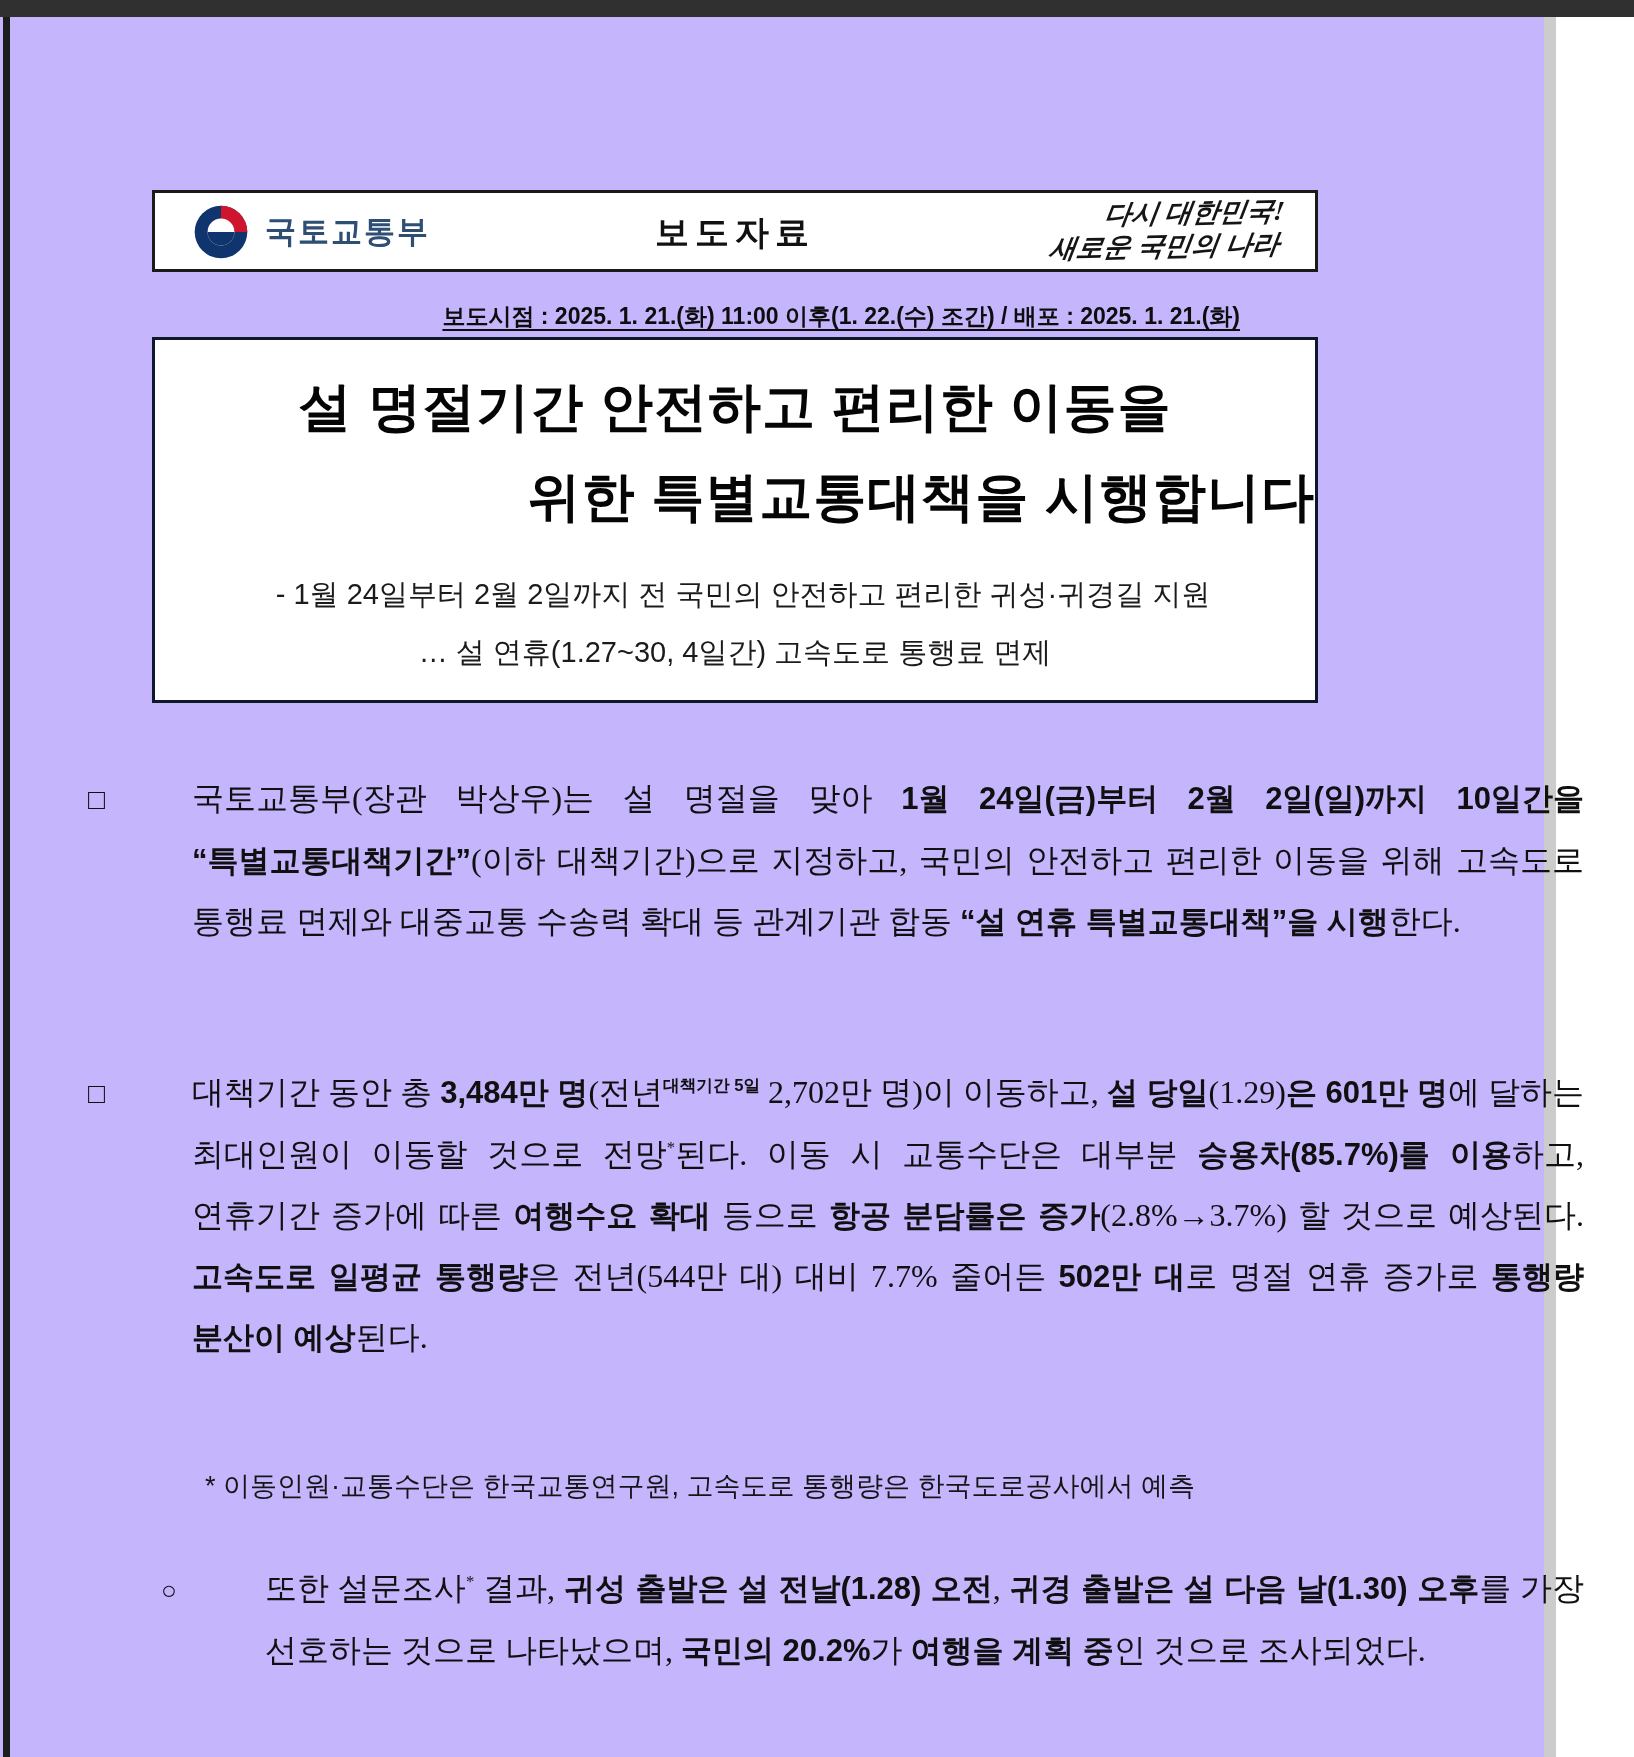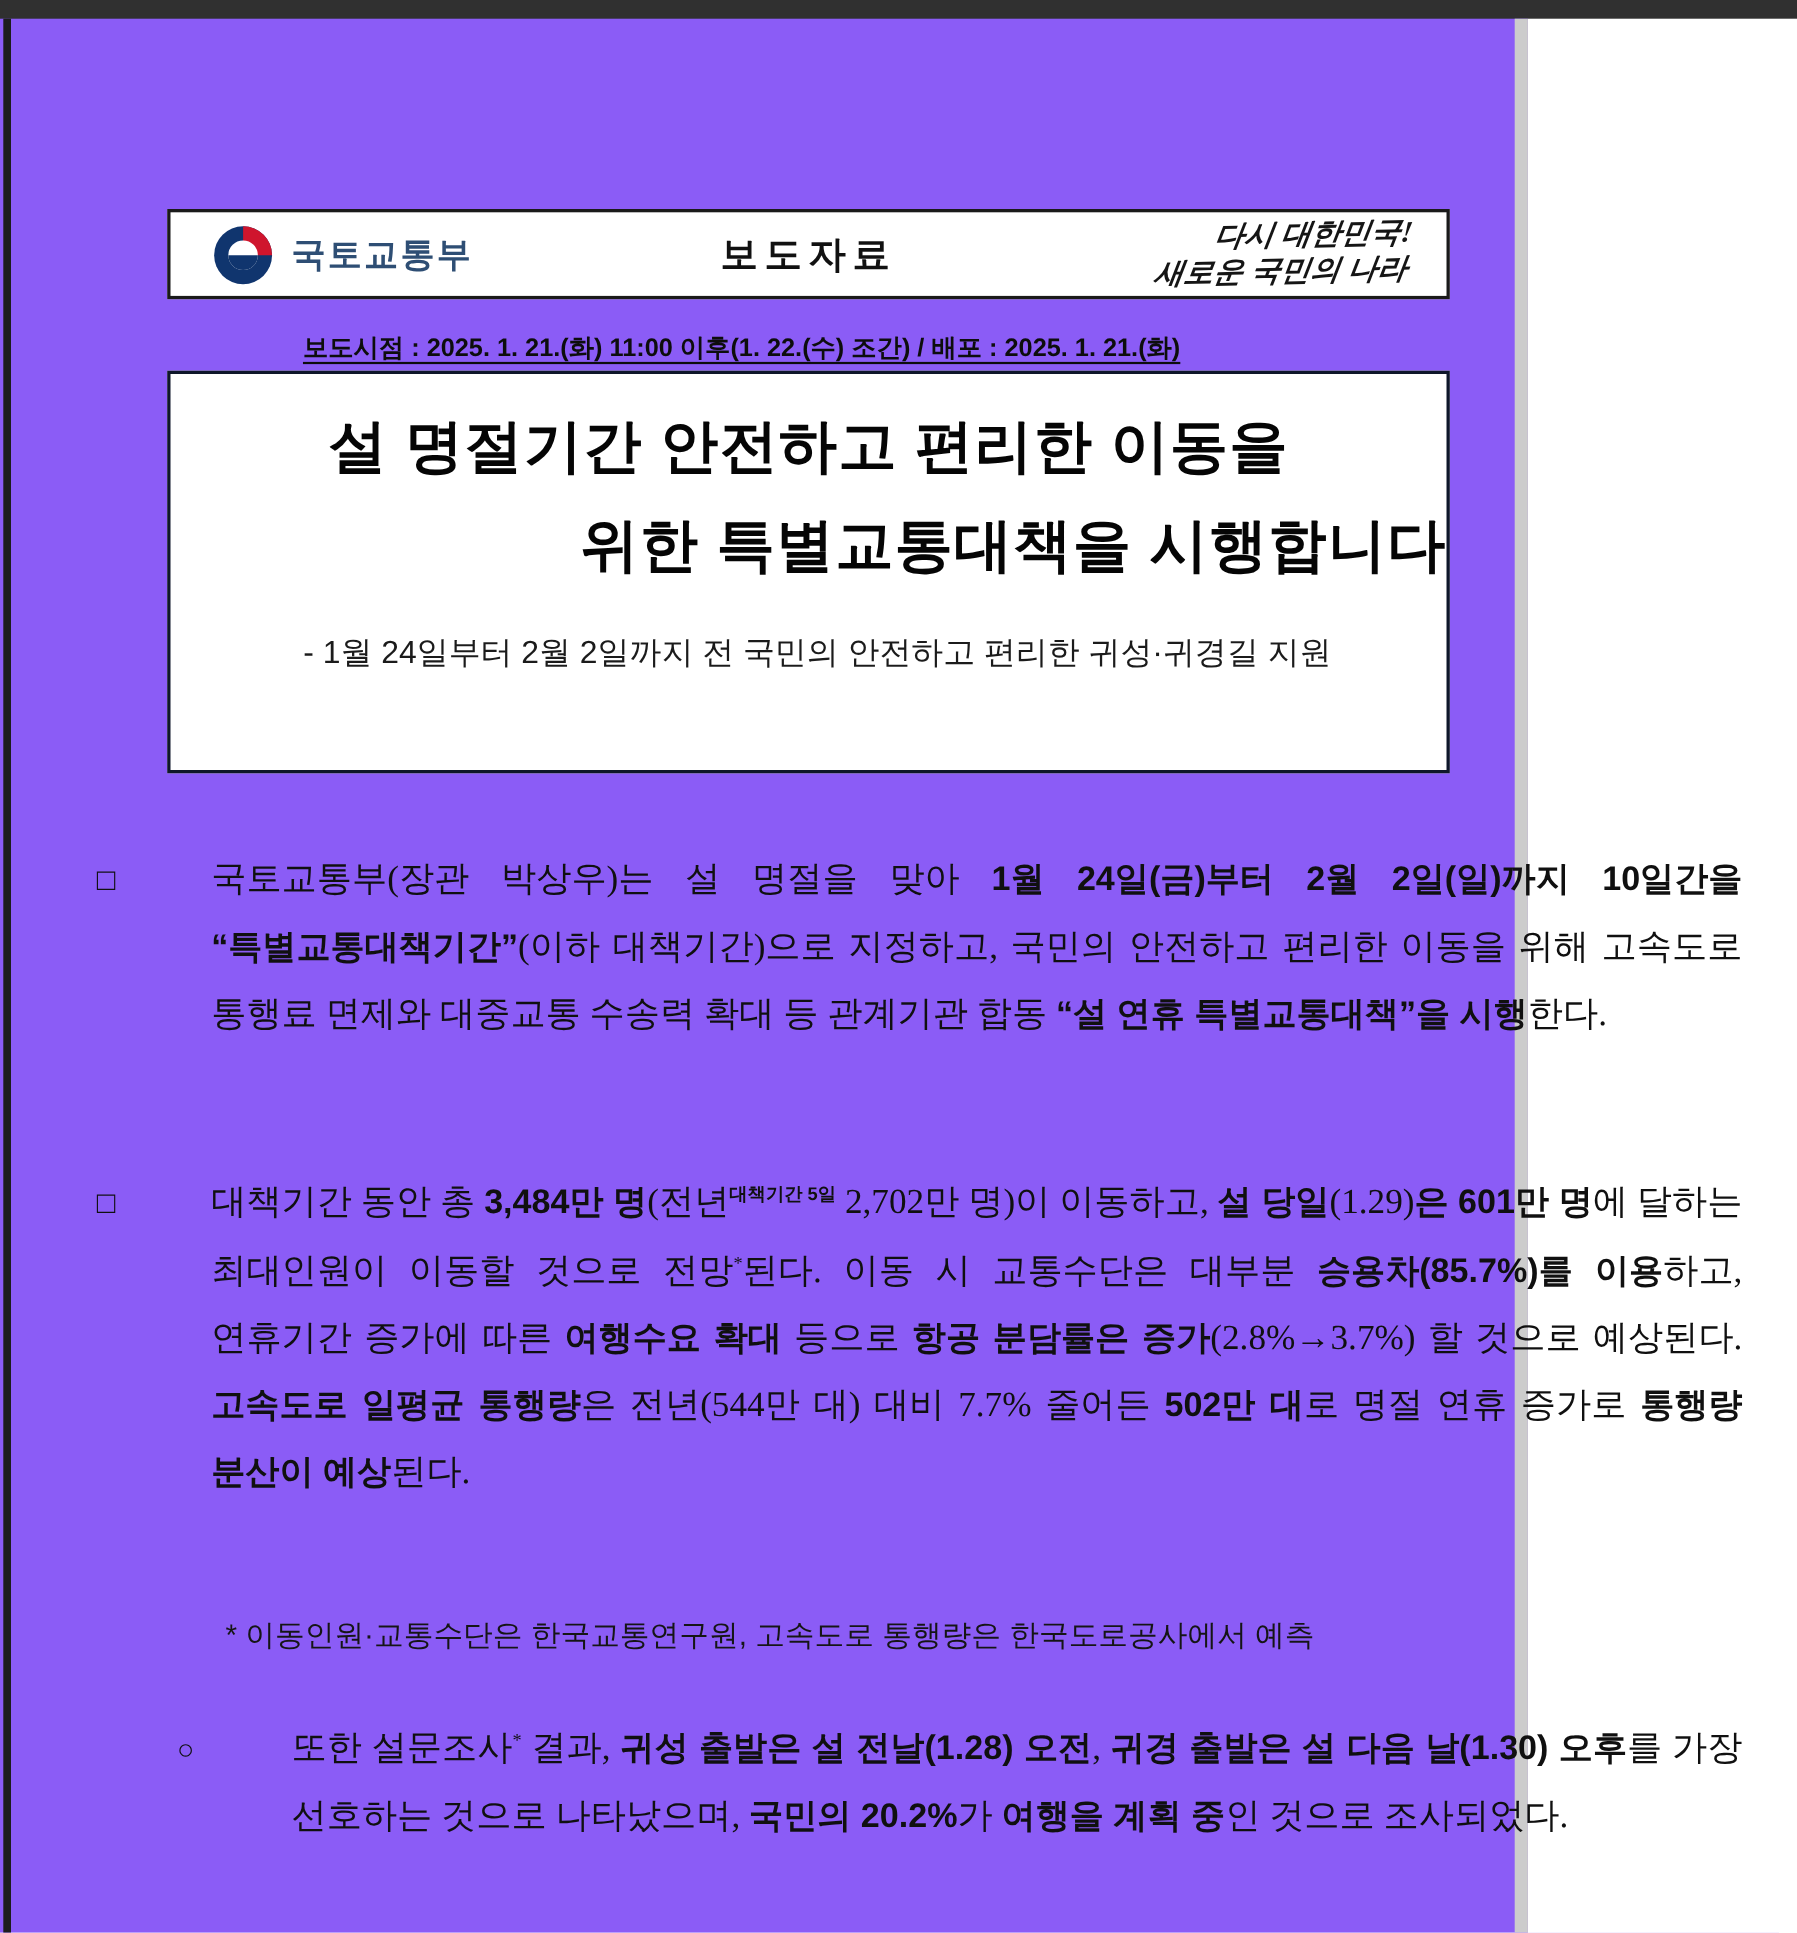--- a/index.html
+++ b/index.html
@@ -5,23 +5,23 @@
   html, body {
     margin: 0;
     padding: 0;
     width: 1634px;
     height: 1757px;
     background: #ffffff;
     overflow: hidden;
   }
   #page {
     position: relative;
-    width: 1389px;
+    width: 1556px;
     height: 1757px;
-    background: #8b5cf6;
+    background: #c4b5fd;
     font-family: "Liberation Serif", "DejaVu Serif", serif;
     color: #111111;
   }
   
   .top-bar {
     position: absolute; left: 0; top: 0;
     width: 1634px; height: 17px;
     background: #303030;
   }
   .left-strip {
@@ -161,20 +161,21 @@
       <div>새로운 국민의 나라</div>
     </div>
   </div>
 
   <div class="release-line">보도시점 : 2025. 1. 21.(화) 11:00 이후(1. 22.(수) 조간) / 배포 : 2025. 1. 21.(화)</div>
 
   <div class="title-box">
     <div class="headline l1">설 명절기간 안전하고 편리한 이동을</div>
     <div class="headline l2">위한 특별교통대책을 시행합니다</div>
     <div class="box-sub s1">- 1월 24일부터 2월 2일까지 전 국민의 안전하고 편리한 귀성·귀경길 지원</div>
+    <div class="box-sub s2">… 설 연휴(1.27~30, 4일간) 고속도로 통행료 면제</div>
   </div>
 
   <div class="para para-1 hang">
     <span class="marker">□</span><span><span>국토교통부(장관 박상우)는 설 명절을 맞아 </span><span class="rt-b">1월 24일(금)부터 2월 2일(일)까지 10일간을 </span><span class="rt-b">“특별교통대책기간”</span><span>(이하 대책기간)으로 지정하고, 국민의 안전하고 편리한 이동을 위해 고속도로 통행료 면제와 대중교통 수송력 확대 등 관계기관 합동 </span><span class="rt-b">“설 연휴 특별교통대책”을 시행</span><span>한다.</span></span>
   </div>
 
   <div class="para para-2 hang">
     <span class="marker">□</span><span><span>대책기간 동안 총 </span><span class="rt-b">3,484만 명</span><span>(전년</span><span class="rt-b rt-sup">대책기간 5일</span><span> 2,702만 명)이 이동하고, </span><span class="rt-b">설 당일</span><span>(1.29)</span><span class="rt-b">은 601만 명</span><span>에 달하는 최대인원이 이동할 것으로 전망</span><span class="rt-sup">*</span><span>된다. 이동 시 교통수단은 대부분 </span><span class="rt-b">승용차(85.7%)를 이용</span><span>하고, 연휴기간 증가에 따른 </span><span class="rt-b">여행수요 확대</span><span> 등으로 </span><span class="rt-b">항공 분담률은 증가</span><span>(2.8%→3.7%) 할 것으로 예상된다. </span><span class="rt-b">고속도로 일평균 통행량</span><span>은 전년(544만 대) 대비 7.7% 줄어든 </span><span class="rt-b">502만 대</span><span>로 명절 연휴 증가로 </span><span class="rt-b">통행량 분산이 예상</span><span>된다.</span></span>
   </div>
 

